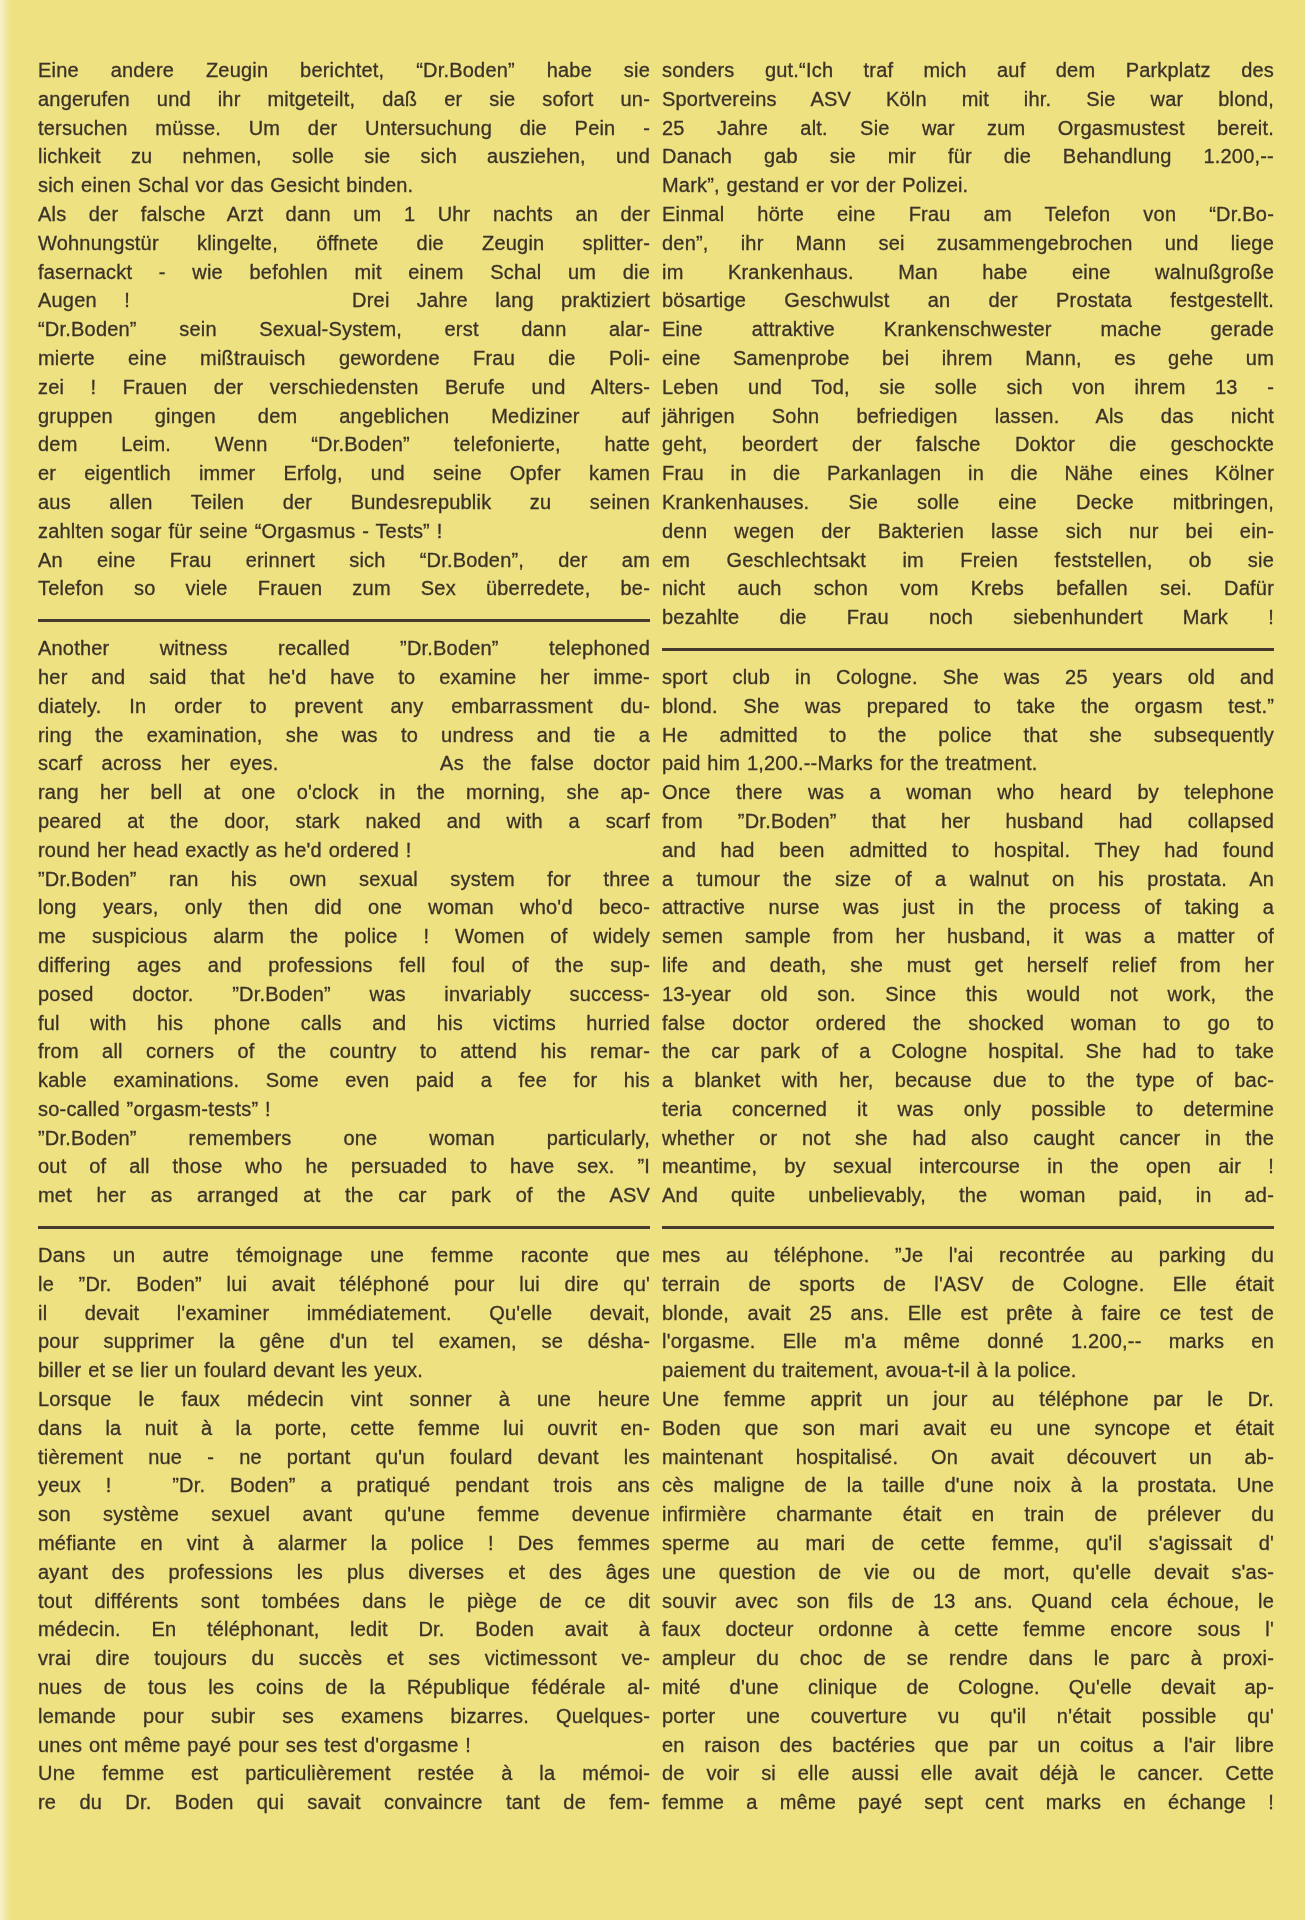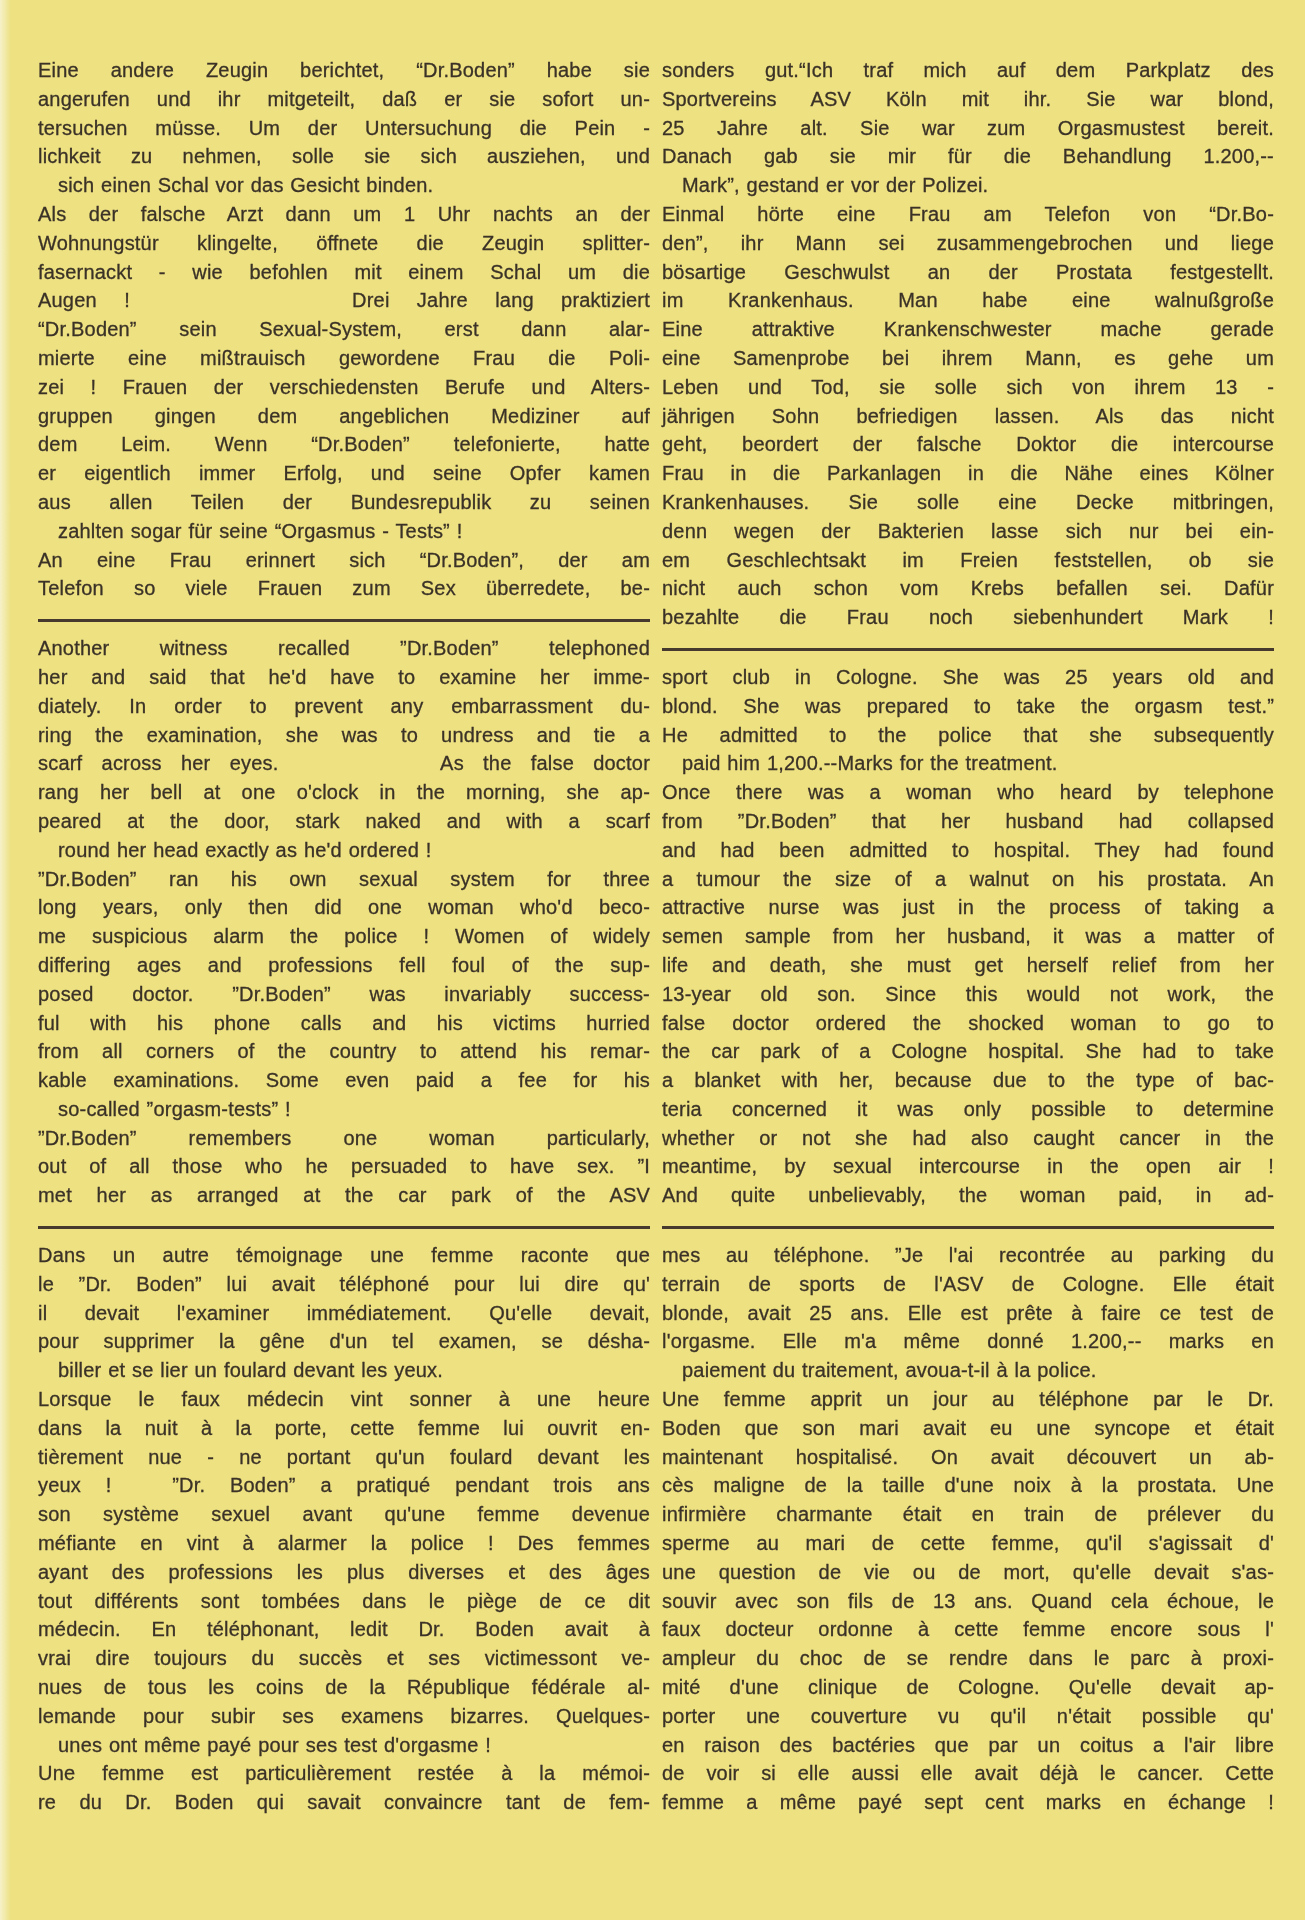--- a/index.html
+++ b/index.html
@@ -31,21 +31,20 @@
     letter-spacing:0.2px;
     word-spacing:1px;
     text-align:justify;
     text-align-last:justify;
     -webkit-text-stroke:0.3px currentColor;
     white-space:normal;
   }
   .line.flush{
     text-align:center;
     text-align-last:left;
-    margin-left:20px;
   }
   .rule{
     border-top:3px solid var(--rule);
     margin:16px 0 12px 0;
   }
 </style>
 </head>
 <body>
 
 <main class="page">
@@ -120,27 +119,27 @@
   </div>
   <div class="col">
     <section class="block">
         <div class="line">sonders gut.“Ich traf mich auf dem Parkplatz des</div>
         <div class="line">Sportvereins ASV Köln mit ihr. Sie war blond,</div>
         <div class="line">25 Jahre alt. Sie war zum Orgasmustest bereit.</div>
         <div class="line">Danach gab sie mir für die Behandlung 1.200,--</div>
         <div class="line flush">Mark”, gestand er vor der Polizei.</div>
         <div class="line">Einmal hörte eine Frau am Telefon von “Dr.Bo-</div>
         <div class="line">den”, ihr Mann sei zusammengebrochen und liege</div>
+        <div class="line">im Krankenhaus. Man habe eine walnußgroße</div>
         <div class="line">bösartige Geschwulst an der Prostata festgestellt.</div>
-        <div class="line">im Krankenhaus. Man habe eine walnußgroße</div>
         <div class="line">Eine attraktive Krankenschwester mache gerade</div>
         <div class="line">eine Samenprobe bei ihrem Mann, es gehe um</div>
         <div class="line">Leben und Tod, sie solle sich von ihrem 13 -</div>
         <div class="line">jährigen Sohn befriedigen lassen. Als das nicht</div>
-        <div class="line">geht, beordert der falsche Doktor die intercourse</div>
+        <div class="line">geht, beordert der falsche Doktor die geschockte</div>
         <div class="line">Frau in die Parkanlagen in die Nähe eines Kölner</div>
         <div class="line">Krankenhauses. Sie solle eine Decke mitbringen,</div>
         <div class="line">denn wegen der Bakterien lasse sich nur bei ein-</div>
         <div class="line">em Geschlechtsakt im Freien feststellen, ob sie</div>
         <div class="line">nicht auch schon vom Krebs befallen sei. Dafür</div>
         <div class="line">bezahlte die Frau noch siebenhundert Mark !</div>
       </section>
     <div class="rule"></div>
     <section class="block">
         <div class="line">sport club in Cologne. She was 25 years old and</div>

